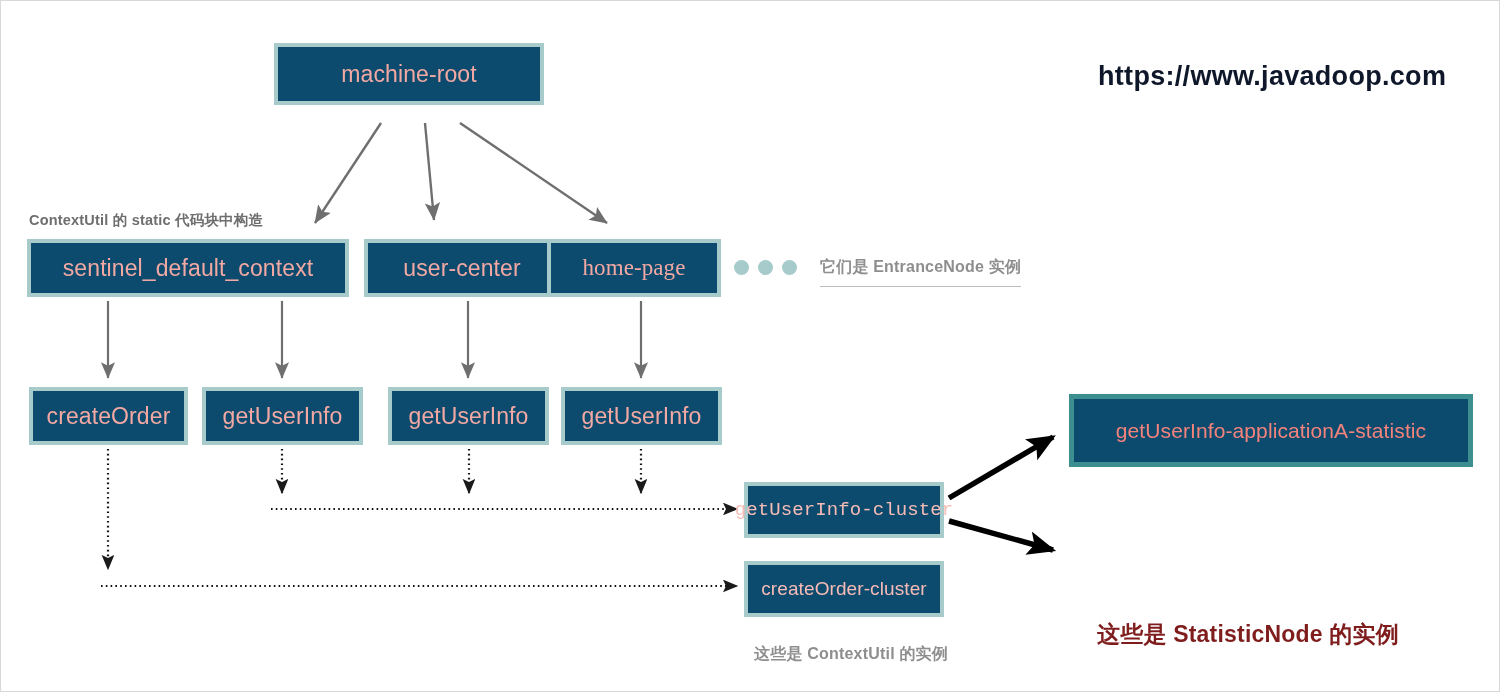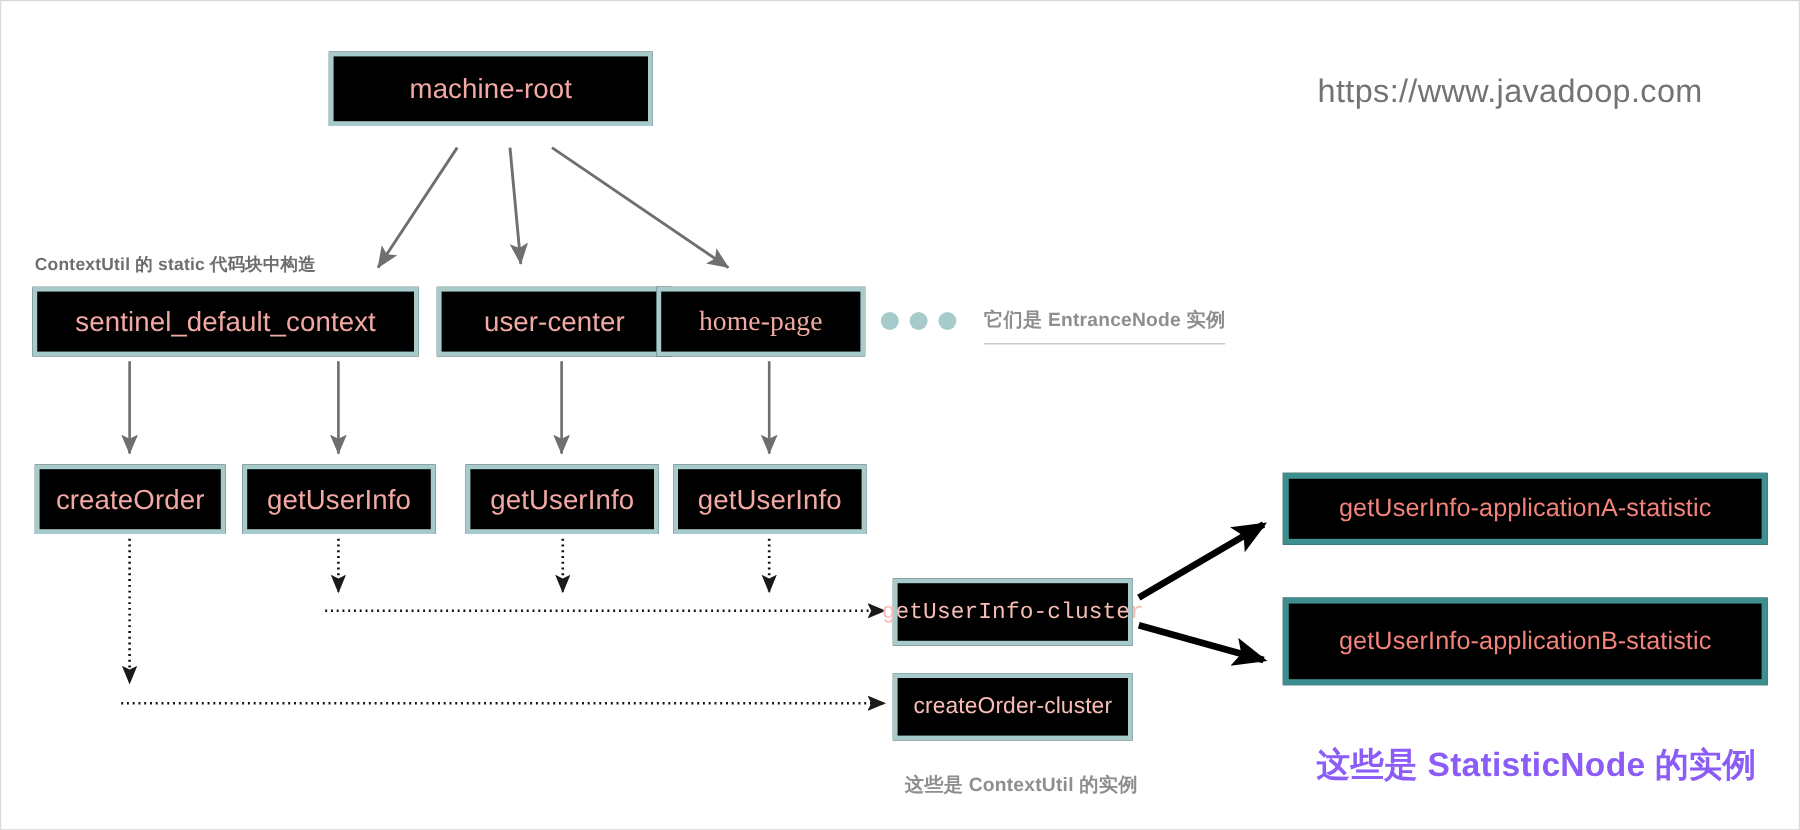--- a/index.html
+++ b/index.html
@@ -24,21 +24,21 @@
     position: absolute;
     left: 0;
     top: 0;
     width: 1500px;
     height: 692px;
     pointer-events: none;
   }
   .node {
     position: absolute;
     box-sizing: border-box;
-    background: #000000;
+    background: #0c4a6e;
     border: 4px solid #a6cbca;
     display: flex;
     align-items: center;
     justify-content: center;
     color: #f3a9a3;
     font-size: 23px;
     font-weight: 400;
     letter-spacing: 0.1px;
     white-space: nowrap;
   }
@@ -62,40 +62,40 @@
   .caption.underline {
     border-bottom: 1.5px solid #bdbdbd;
     padding-bottom: 8px;
     margin-left: 24px;
   }
   .caption.small {
     font-size: 14.5px;
     color: #6e6e6e;
   }
   .caption.big {
-    font-size: 28px;
-    color: #8b5cf6;
+    font-size: 23px;
+    color: #7f1d1d;
   }
   .dots {
     position: absolute;
     display: flex;
     gap: 9px;
     align-items: center;
   }
   .dot {
     width: 15px;
     height: 15px;
     border-radius: 50%;
     background: #a6cbca;
   }
   .watermark {
     position: absolute;
-    color: #737373;
+    color: #0f172a;
     font-size: 27px;
-    font-weight: normal;
+    font-weight: bold;
     white-space: nowrap;
     letter-spacing: 0.3px;
   }
 </style>
 </head>
 <body>
 
 <div id="canvas">
 
   <svg id="edges" viewBox="0 0 1500 692" xmlns="http://www.w3.org/2000/svg">
@@ -184,22 +184,19 @@
 
   <div class="node cluster" style="left:743px; top:481px; width:200px; height:56px; font-size:19px;font-family:Liberation Mono, monospace;">
     <span>getUserInfo-cluster</span>
   </div>
   <div class="node cluster" style="left:743px; top:560px; width:200px; height:56px; font-size:19px;">
     <span>createOrder-cluster</span>
   </div>
 
   <div class="caption" style="left:753px; top:643px;">这些是 ContextUtil 的实例</div>
 
-  <div class="node strong" style="left:1068px; top:393px; width:404px; height:60px; font-size:21px;">
+  <div class="node strong" style="left:1068px; top:393px; width:404px; height:73px; font-size:21px;">
     <span>getUserInfo-applicationA-statistic</span>
   </div>
-  <div class="node strong" style="left:1068px; top:497px; width:404px; height:73px; font-size:21px;">
-    <span>getUserInfo-applicationB-statistic</span>
-  </div>
 
   <div class="caption big" style="left:1096px; top:618px;">这些是 StatisticNode 的实例</div>
 
 </div>
 
 </body></html>

